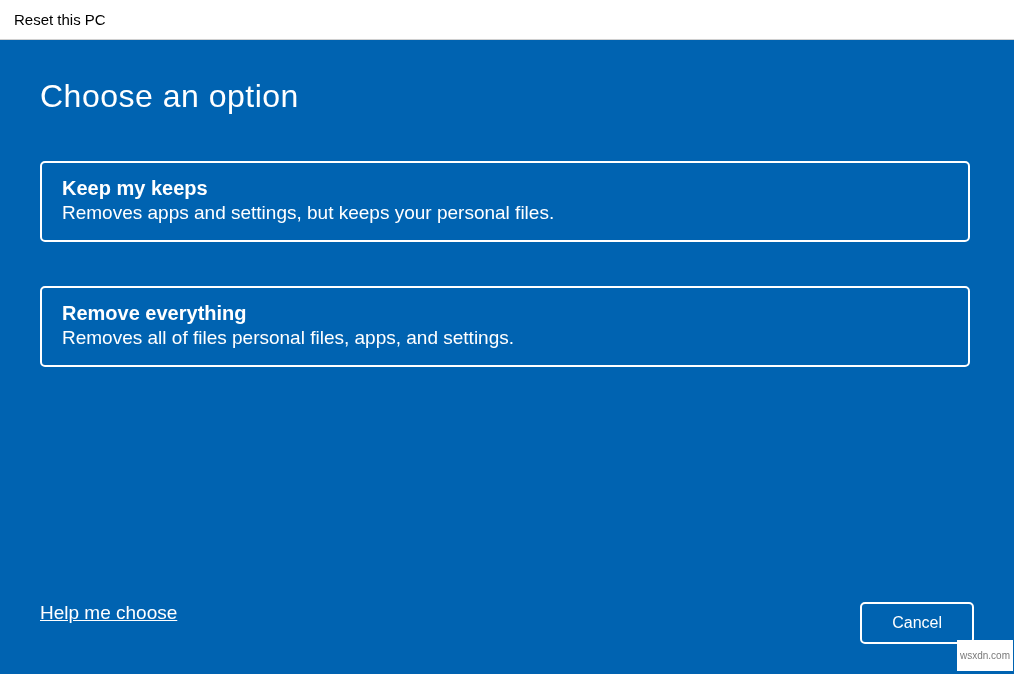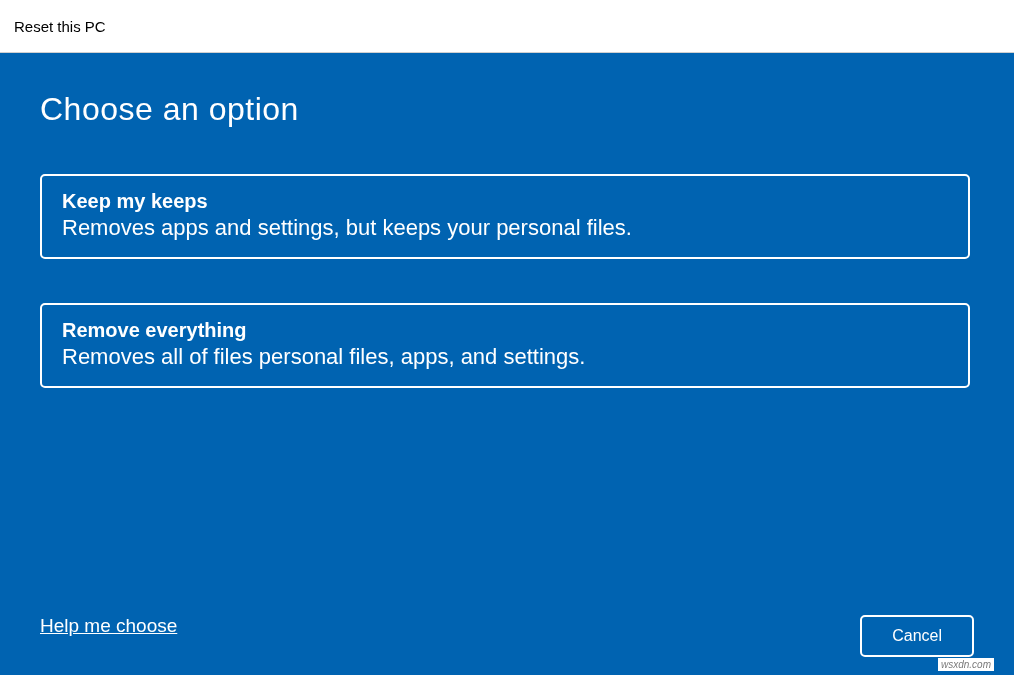--- a/index.html
+++ b/index.html
@@ -8,21 +8,21 @@
       box-sizing: border-box;
     }
     body {
       font-family: "Segoe UI", -apple-system, BlinkMacSystemFont, sans-serif;
       width: 1014px;
       height: 675px;
       overflow: hidden;
       background: #fff;
     }
     .title-bar {
-      height: 53px;
+      height: 40px;
       background: #ffffff;
       border-bottom: 1px solid #d0d0d0;
       display: flex;
       align-items: center;
       padding-left: 14px;
       font-size: 15px;
       color: #000;
       text-align: right;
     }
     .content-area {
@@ -48,21 +48,21 @@
       margin-bottom: 36px;
       cursor: pointer;
       width: 930px;
     }
     .option-title {
       font-size: 20px;
       font-weight: 600;
       margin-bottom: 2px;
     }
     .option-desc {
-      font-size: 22px;
+      font-size: 19px;
       font-weight: 400;
     }
     .footer {
       position: absolute;
       bottom: 30px;
       left: 40px;
       right: 40px;
       display: flex;
       justify-content: space-between;
     }
@@ -78,26 +78,25 @@
       background: transparent;
       color: #ffffff;
       font-size: 16px;
       padding: 10px 30px;
       cursor: pointer;
       font-family: inherit;
     }
     .watermark {
       position: absolute;
       bottom: 4px;
-      right: 20px;
+      right: 1px;
       font-size: 10px;
       color: #7a7a7a;
       background: #fff;
-      padding: 1px 3px;
-      font-style: italic;
+      padding: 10px 3px;
     }
   </style>
 </head>
 <body>
 
 <div class="title-bar">
   <span>Reset this PC</span>
 </div>
 
 <div class="content-area">

